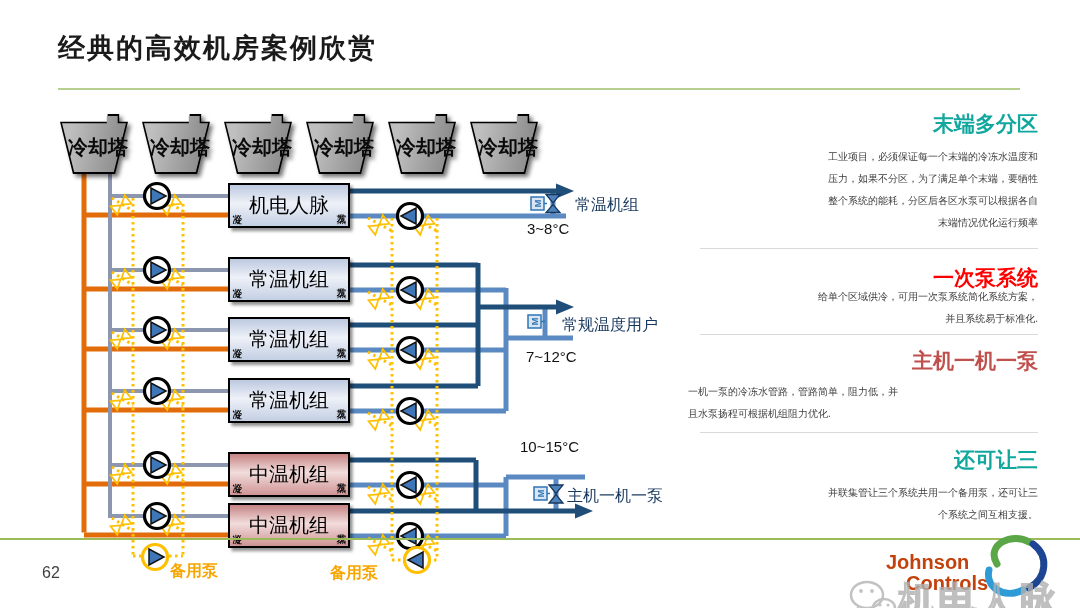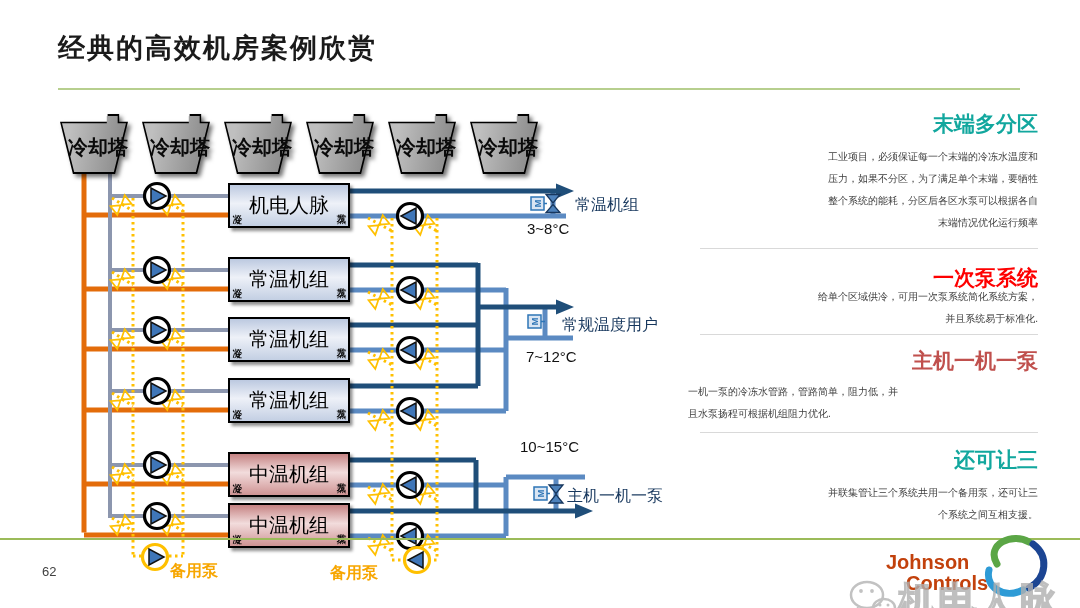--- a/index.html
+++ b/index.html
@@ -29,21 +29,21 @@
   .unit .name{font-family:"Liberation Serif",serif;font-size:20px;color:#000;white-space:nowrap;}
   
   .dlabel{font-family:"Liberation Serif",serif;font-size:16px;color:#17375D;white-space:nowrap;}
   .tlab{font-size:15px;color:#111;white-space:nowrap;}
   .backup-label{font-size:16px;font-weight:bold;color:#F7A600;white-space:nowrap;}
   
   .sec-title{left:688px;width:350px;text-align:right;font-weight:bold;font-size:21px;white-space:nowrap;}
   .sec-body{left:688px;width:350px;font-size:10px;line-height:22px;color:#3d3d3d;white-space:pre-line;}
   .divider{left:700px;width:338px;height:1px;background:#d9d9d9;}
   #footer-line{left:0;top:538px;width:1080px;height:2px;background:#9bbb59;}
-  #page-number{left:42px;top:564px;font-size:13px;color:#404040;}
+  #page-number{left:42px;top:564px;font-size:16px;color:#404040;}
   
   #jc-wordmark{left:886px;top:552px;color:#c2410c;font-weight:bold;font-size:20px;line-height:21px;}
   #jc-wordmark .l2{margin-left:20px;}
   
   #watermark{left:848px;top:540px;display:flex;align-items:center;opacity:.8;margin-top:36px;}
   #watermark .wm-text{font-size:38px;font-weight:bold;letter-spacing:2px;
      color:rgba(255,255,255,.06);-webkit-text-stroke:1.5px #b0b0b0;white-space:nowrap;}
   svg{display:block;}
 </style>
 </head>

